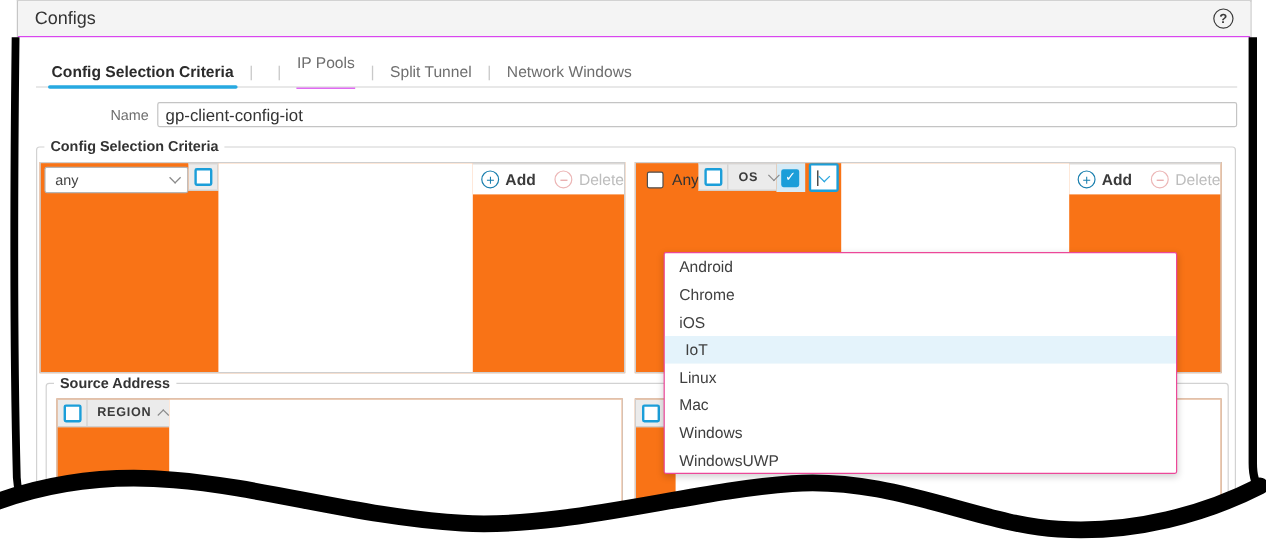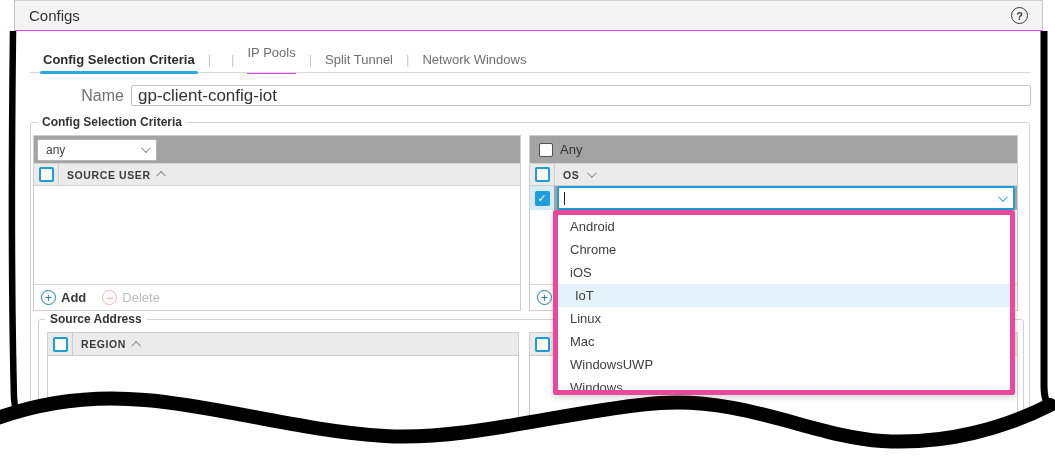--- a/index.html
+++ b/index.html
@@ -24,34 +24,34 @@
   .tab { position:relative; height:26px; display:flex; align-items:center; padding:0 3px;
          font-size:13px; color:#6e6e6e; cursor:pointer; white-space:nowrap; }
   .tab.active { color:#2b2b2b; font-weight:bold; }
   .tab.active::after { content:""; position:absolute; left:0; right:0; bottom:-1px; height:3px;
                        background:#27a9e1; border-radius:2px; }
   .tab.error .tab-txt { border-bottom:1px solid #d946ef; padding-bottom:13px; }
   .tab-sep { color:#c9c9c9; margin:0 10px; font-size:13px; }
 
   
   .name-row { position:absolute; left:15px; top:84px; width:1001px; display:flex; align-items:center; }
-  .name-label { width:94px; text-align:right; font-size:16px; color:#6f6f6f; margin-right:7px; }
-  .name-input { flex:1; height:21px; border:1px solid #c4c4c4; border-radius:2px; font-size:17px;
+  .name-label { width:94px; text-align:right; font-size:12px; color:#6f6f6f; margin-right:7px; }
+  .name-input { flex:1; height:21px; border:1px solid #c4c4c4; border-radius:2px; font-size:14px;
                 color:#333; padding:0 6px; font-family:"Liberation Sans", sans-serif; outline:none; background:#fff; }
 
   
   .groupbox { position:absolute; border:1px solid #d2d2d2; border-radius:3px; background:#fff; }
   .gb-legend { position:absolute; top:-8px; left:6px; background:#fff; padding:0 5px;
                font-size:12px; font-weight:bold; color:#333; white-space:nowrap; }
   .gb-csc { left:15px; top:121px; width:1000px; height:330px; }
   .gb-sa  { left:7px;  top:196px; width:986px;  height:120px; }
 
   
-  .panel { position:absolute; top:12px; height:176px; border:1px solid #cfcfcf; background:#a3a3a3;
-           display:flex; flex-direction:column; }
+  .panel { position:absolute; top:12px; height:176px; border:1px solid #cfcfcf; background:#f97316;
+           display:flex; }
   .panel.left  { left:2px;   width:488px; }
   .panel.right { left:498px; width:489px; }
 
   .panel-toprow { height:27px; display:flex; align-items:center; padding-left:3px; flex:none; }
   .filter-select { width:120px; height:22px; border:1px solid #b5b5b5; border-radius:2px; display:flex;
                    align-items:center; padding:0 8px; font-size:12px; color:#444; cursor:pointer; background:#fff; }
   .any-label { font-size:13px; color:#333; margin-left:7px; }
 
   .thead { height:23px; background:#ebebeb; border-top:1px solid #d4d4d4; border-bottom:1px solid #cfcfcf;
            display:flex; align-items:stretch; flex:none; }
@@ -90,22 +90,22 @@
   
   .input-row { height:24px; display:flex; align-items:center; flex:none; }
   .sel-cell { width:24px; height:24px; background:#d7ebf6; display:flex; align-items:center;
               justify-content:center; flex:none; }
   .os-combo { flex:1; height:24px; margin-left:3px; margin-right:2px; border:2px solid #1b9ed9;
               border-radius:2px; background:#fff; display:flex; align-items:center; padding:0 8px 0 5px; }
   .caret-bar { width:1px; height:13px; background:#222; }
   .os-combo .chev { margin-left:auto; }
 
   
-  .dropdown { position:absolute; left:538px; top:209px; width:462px; height:185px; background:#fff;
-              border:5px solid #ec4899; border-radius:2px; box-shadow:0 2px 6px rgba(0,0,0,0.18);
+  .dropdown { position:absolute; left:538px; top:209px; width:428px; height:185px; background:#fff;
+              border:1px solid #ec4899; border-radius:2px; box-shadow:0 2px 6px rgba(0,0,0,0.18);
               z-index:60; overflow:hidden; }
   .dd-item { height:23px; display:flex; align-items:center; padding-left:12px; font-size:13px;
              color:#3f3f3f; cursor:pointer; }
   .dd-item.hl { background:#e4f3fb;padding-left:17px; }
 
   
   .tear { position:absolute; left:0; top:0; width:1055px; height:461px; z-index:100; pointer-events:none; }
 </style>
 </head>
 <body>
@@ -148,24 +148,20 @@
       <div class="panel left">
         <div class="panel-toprow">
           <div class="filter-select">
             <span>any</span>
             <span class="chev down"></span>
           </div>
         </div>
         <div class="thead">
           <div class="cb-col">
             <span class="cb"></span>
-          </div>
-          <div class="th-label">
-            <span>SOURCE USER</span>
-            <span class="chev up"></span>
           </div>
         </div>
         <div class="tbody"></div>
         <div class="tfoot">
           <div class="act-btn add">
             <span class="circ">+</span>
             <span class="lbl">Add</span>
           </div>
           <div class="act-btn del">
             <span class="circ">−</span>
@@ -241,22 +237,22 @@
       </div>
     </div>
 
     <div class="dropdown">
       <div class="dd-item">Android</div>
       <div class="dd-item">Chrome</div>
       <div class="dd-item">iOS</div>
       <div class="dd-item hl">IoT</div>
       <div class="dd-item">Linux</div>
       <div class="dd-item">Mac</div>
+      <div class="dd-item">Windows</div>
       <div class="dd-item">WindowsUWP</div>
-      <div class="dd-item">Windows</div>
     </div>
   </div>
 
   <svg class="tear" viewBox="0 0 1055 461" xmlns="http://www.w3.org/2000/svg">
     <path d="M -8 420 C 40 402 90 395 145 400 C 220 406 300 431 385 436 C 470 441 575 409 660 403
              C 745 397 815 437 882 441 C 945 445 1005 428 1050 405 L 1060 461 L -8 461 Z" fill="#ffffff"></path>
     <path d="M -8 420 C 40 402 90 395 145 400 C 220 406 300 431 385 436 C 470 441 575 409 660 403
              C 745 397 815 437 882 441 C 945 445 1005 428 1050 405" fill="none" stroke="#000000" stroke-width="14" stroke-linecap="round"></path>
     <path d="M 13 31 C 11.5 160 11.5 300 14 398 C 14.5 407 16.5 413 20 416" fill="none" stroke="#000000" stroke-width="6.5" stroke-linecap="butt"></path>
     <path d="M 1044 31 L 1044 386 C 1044 397 1046.5 404 1051 407" fill="none" stroke="#000000" stroke-width="7" stroke-linecap="butt"></path>

